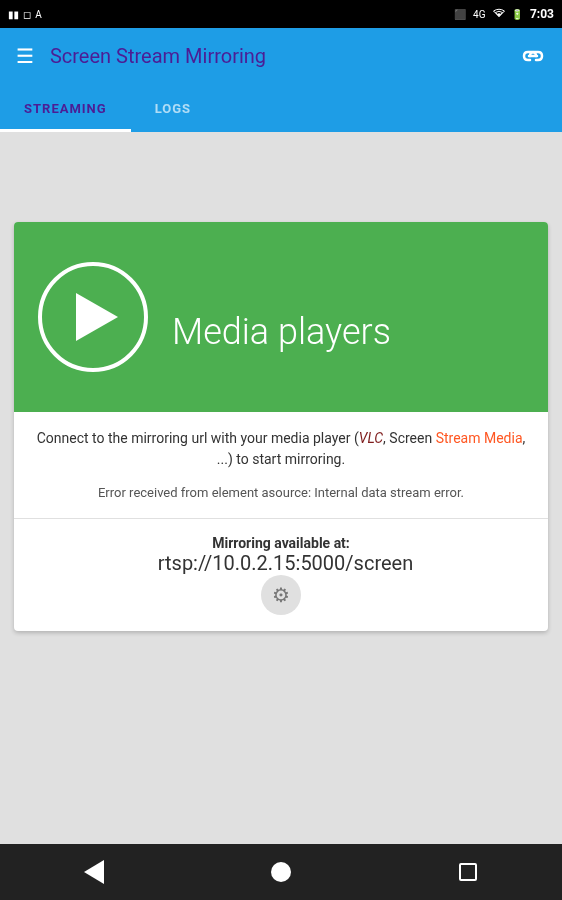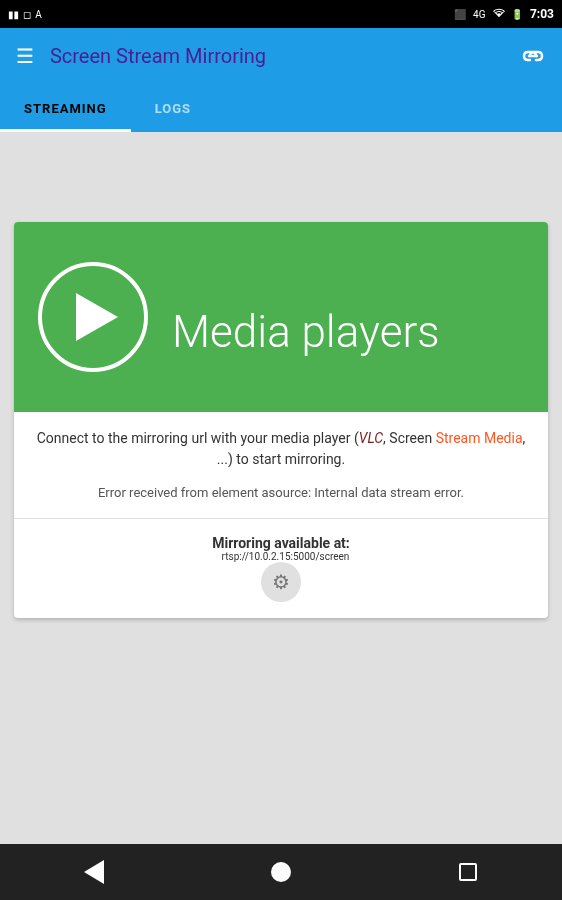--- a/index.html
+++ b/index.html
@@ -84,21 +84,21 @@
     .tab-item {
       height: 48px;
       display: flex;
       align-items: center;
       justify-content: center;
       padding: 0 24px;
       cursor: pointer;
       position: relative;
     }
     .tab-item.active .tab-label {
-      color: #000000;
+      color: #4c1d95;
       font-weight: bold;
     }
     .tab-item.active::after {
       content: '';
       position: absolute;
       bottom: 0;
       left: 0;
       right: 0;
       height: 3px;
       background: #fff;
@@ -152,21 +152,21 @@
     .play-triangle {
       width: 0;
       height: 0;
       border-top: 24px solid transparent;
       border-bottom: 24px solid transparent;
       border-left: 42px solid #fff;
       margin-left: 8px;
     }
     .media-title {
       color: #fff;
-      font-size: 44px;
+      font-size: 36px;
       font-weight: 300;
       margin-top: 29px;
     }
 
     
     .info-area {
       padding: 16px 20px 18px 20px;
       border-bottom: 1px solid #e0e0e0;
     }
     .info-text {
@@ -204,21 +204,21 @@
       flex-direction: column;
       align-items: center;
       flex: 1;
     }
     .mirror-label {
       font-size: 14px;
       font-weight: bold;
       color: #333;
     }
     .mirror-url {
-      font-size: 10px;
+      font-size: 20px;
       color: #333;
       margin-left: 9px;
     }
     .settings-gear {
       width: 40px;
       height: 40px;
       background: #e0e0e0;
       border-radius: 50%;
       display: flex;
       align-items: center;

